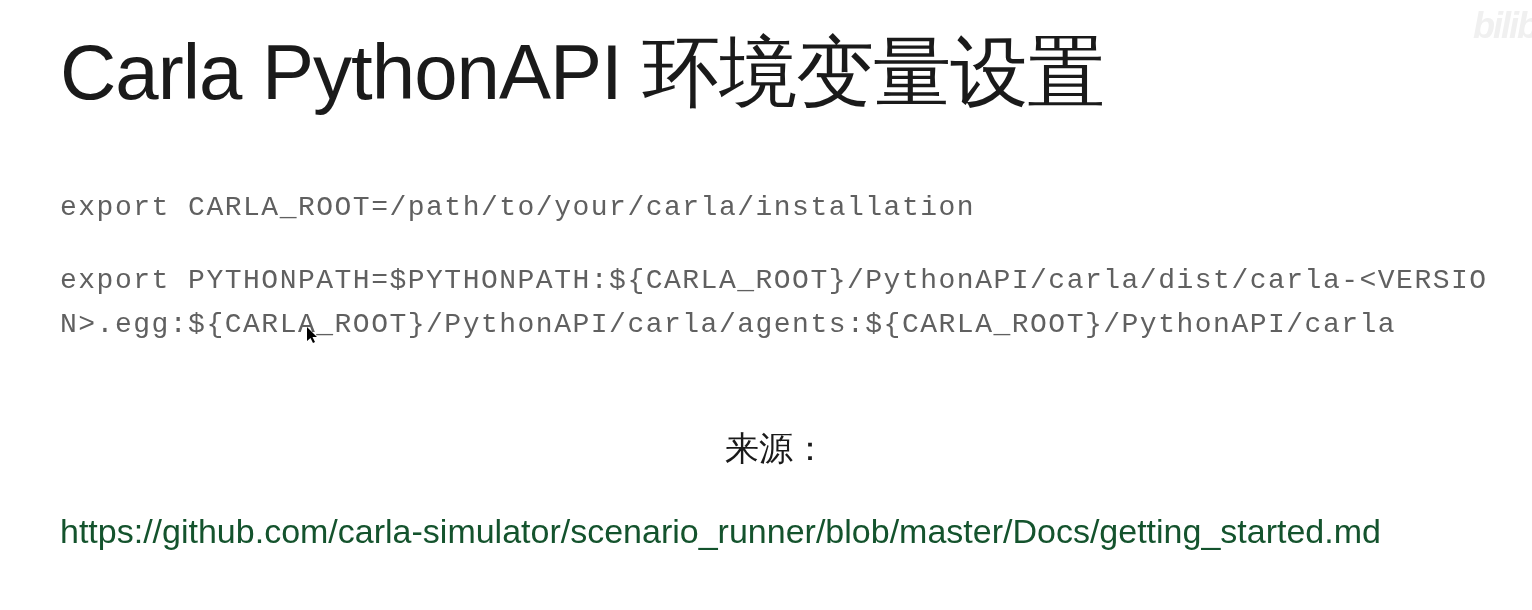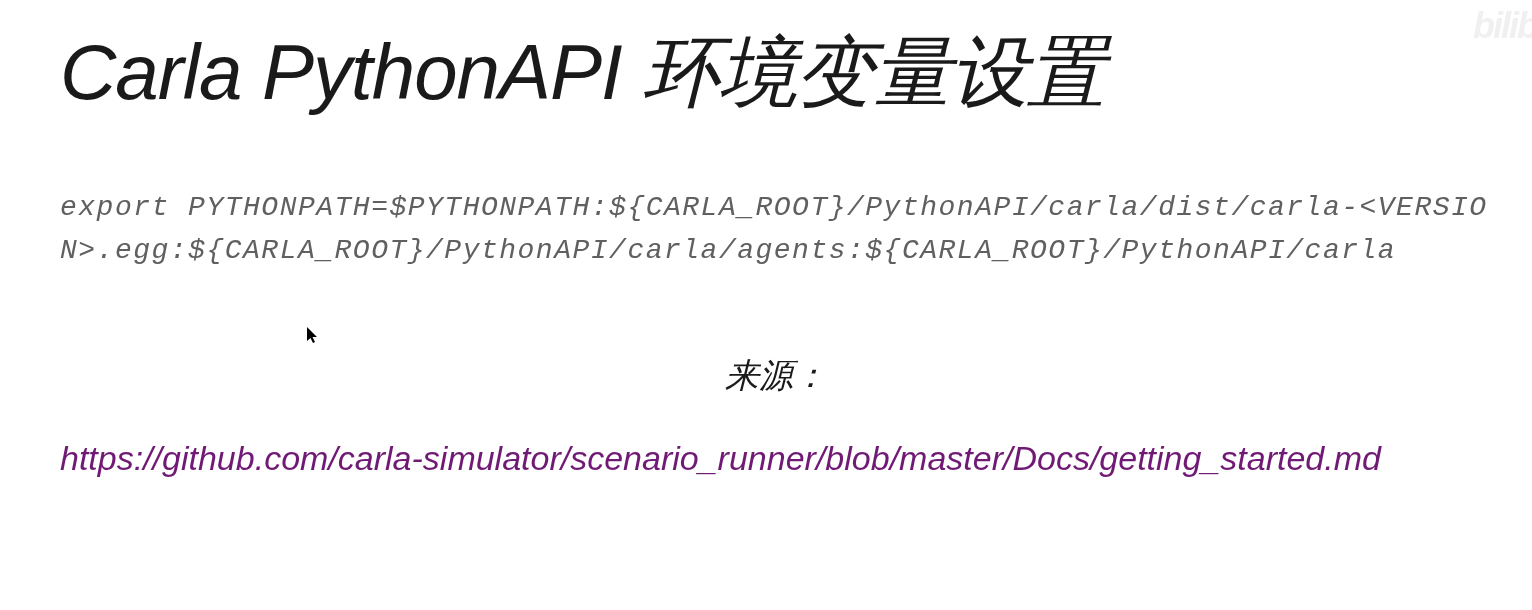--- a/index.html
+++ b/index.html
@@ -10,21 +10,20 @@
     body {
       width: 1532px;
       height: 610px;
       background: #ffffff;
       font-family: Arial, sans-serif;
       position: relative;
       overflow: hidden;
     }
     .content {
       padding: 30px 40px 0 60px;
-      font-style: italic;
     }
     .title {
       font-family: 'Arial Narrow', 'Helvetica Condensed', Arial, sans-serif;
       font-stretch: condensed;
       font-size: 78px;
       font-weight: 400;
       color: #1a1a1a;
       letter-spacing: -1px;
       line-height: 1.1;
       margin-bottom: 70px;
@@ -46,21 +45,21 @@
       font-family: 'Microsoft YaHei', 'SimSun', Arial, sans-serif;
       font-size: 34px;
       color: #1a1a1a;
       font-weight: 400;
       margin-bottom: 40px;
       text-align: center;
     }
     .source-url {
       font-family: Arial, sans-serif;
       font-size: 34px;
-      color: #701a75;
+      color: #14532d;
       font-weight: 400;
       letter-spacing: 0px;
     }
     .watermark {
       position: absolute;
       top: 5px;
       right: -5px;
       font-family: Arial, sans-serif;
       font-size: 36px;
       font-weight: 900;
@@ -79,20 +78,21 @@
     }
   </style>
 </head>
 <body>
 
 <div class="watermark">bilib</div>
 
 <div class="content">
   <h1 class="title">Carla PythonAPI 环境变量设置</h1>
 
+  <div class="code-block">export CARLA_ROOT=/path/to/your/carla/installation</div>
 
   <div class="code-block code-block-2">export PYTHONPATH=$PYTHONPATH:${CARLA_ROOT}/PythonAPI/carla/dist/carla-&lt;VERSION&gt;.egg:${CARLA_ROOT}/PythonAPI/carla/agents:${CARLA_ROOT}/PythonAPI/carla</div>
 
   <div class="source-label">来源：</div>
 
   <div class="source-url">https://github.com/carla-simulator/scenario_runner/blob/master/Docs/getting_started.md</div>
 </div>
 
 <svg class="cursor" viewBox="0 0 12 18">
   <path d="M0,0 L0,14 L3.5,11 L6,16 L8,15 L5.5,10 L10,10 Z" fill="#000000"></path>

